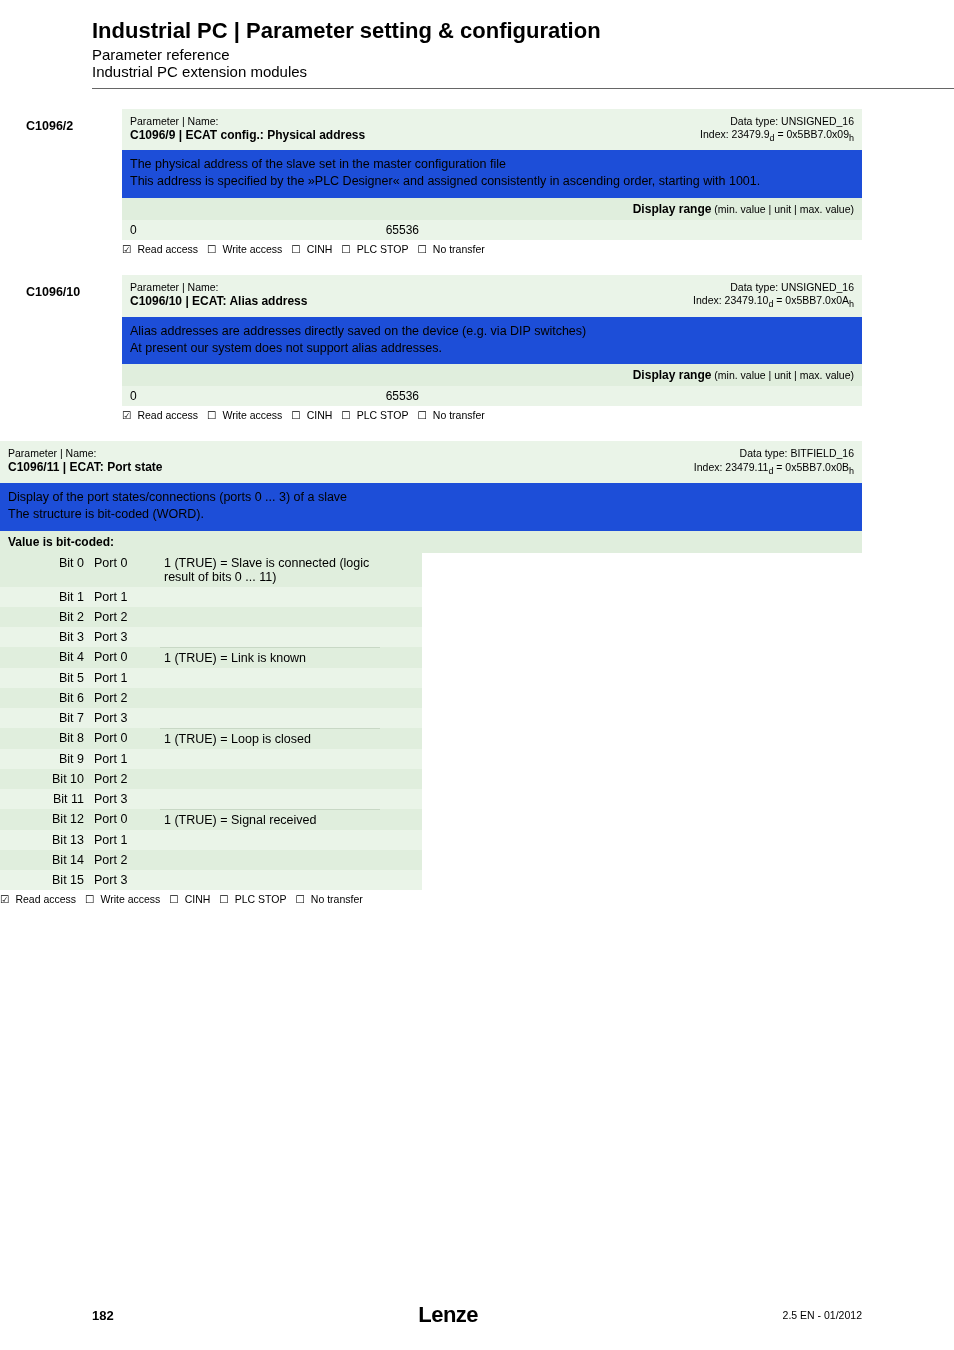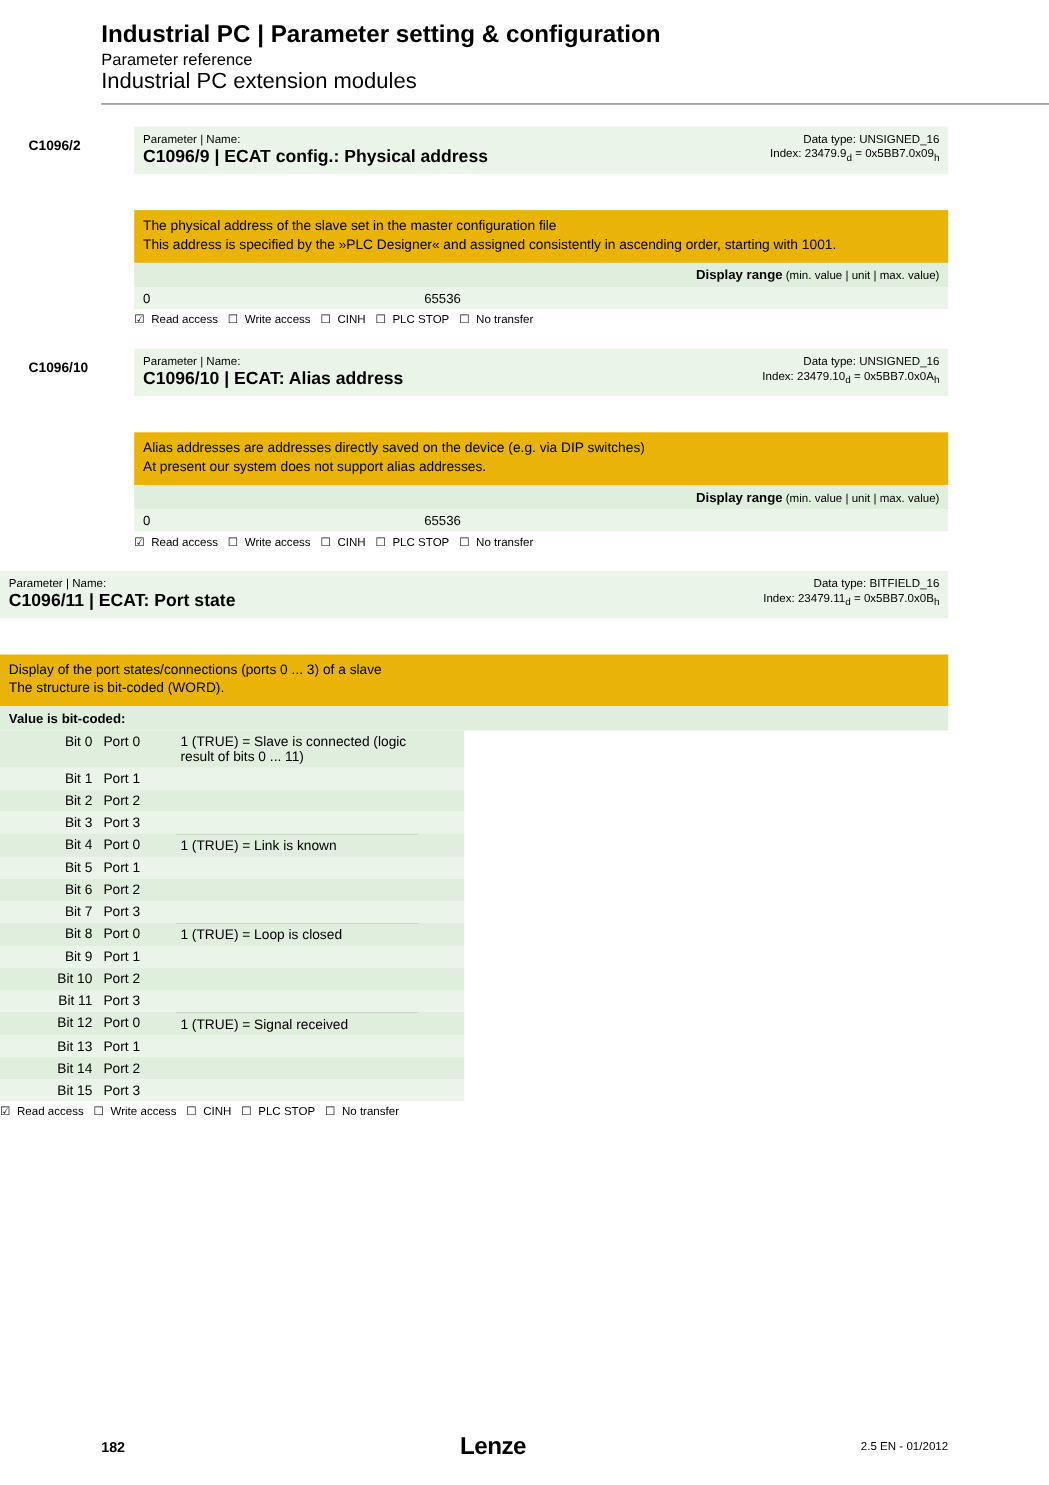--- a/index.html
+++ b/index.html
@@ -15,21 +15,21 @@
   .page-title {
     font-size: 22px;
     font-weight: bold;
     padding: 18px 0 0 92px;
   }
   .page-subtitle {
     font-size: 15px;
     padding: 2px 0 0 92px;
   }
   .page-subtitle2 {
-    font-size: 20px;
+    font-size: 15px;
     padding: 0 0 4px 92px;
   }
   .thin-rule {
     border: 0;
     border-top: 1px solid #666;
     margin: 4px 0 20px 92px;
   }
   .content {
     padding: 0 92px 0 0;
   }
@@ -49,29 +49,28 @@
     flex: 1;
   }
   .eaf4 { background: #eaf4e8; gap: 29px; }
   .header-row {
     display: flex;
     justify-content: space-between;
     align-items: flex-start;
     padding: 6px 8px 6px 8px;
   }
   .header-left { font-size: 10.5px; }
-  .header-name { font-weight: bold; font-size: 16px; padding-top: 1px; }
+  .header-name { font-weight: bold; font-size: 12px; padding-top: 1px; }
   .header-right { text-align: right; font-size: 10.5px; line-height: 1.25; }
   .sub { font-size: 9px; vertical-align: sub; }
   .desc {
-    background: #eab308;
+    background: #1d4ed8;
     padding: 6px 8px 8px 8px;
     font-size: 12.5px;
     line-height: 1.35;
-    margin-top: 33px;
   }
   .range-head {
     background: #e0eedd;
     font-weight: bold;
     font-size: 12px;
     padding: 4px 8px;
     text-align: right;
   }
   .range-sub { font-weight: normal; font-size: 10.5px; }
   .range-row {

